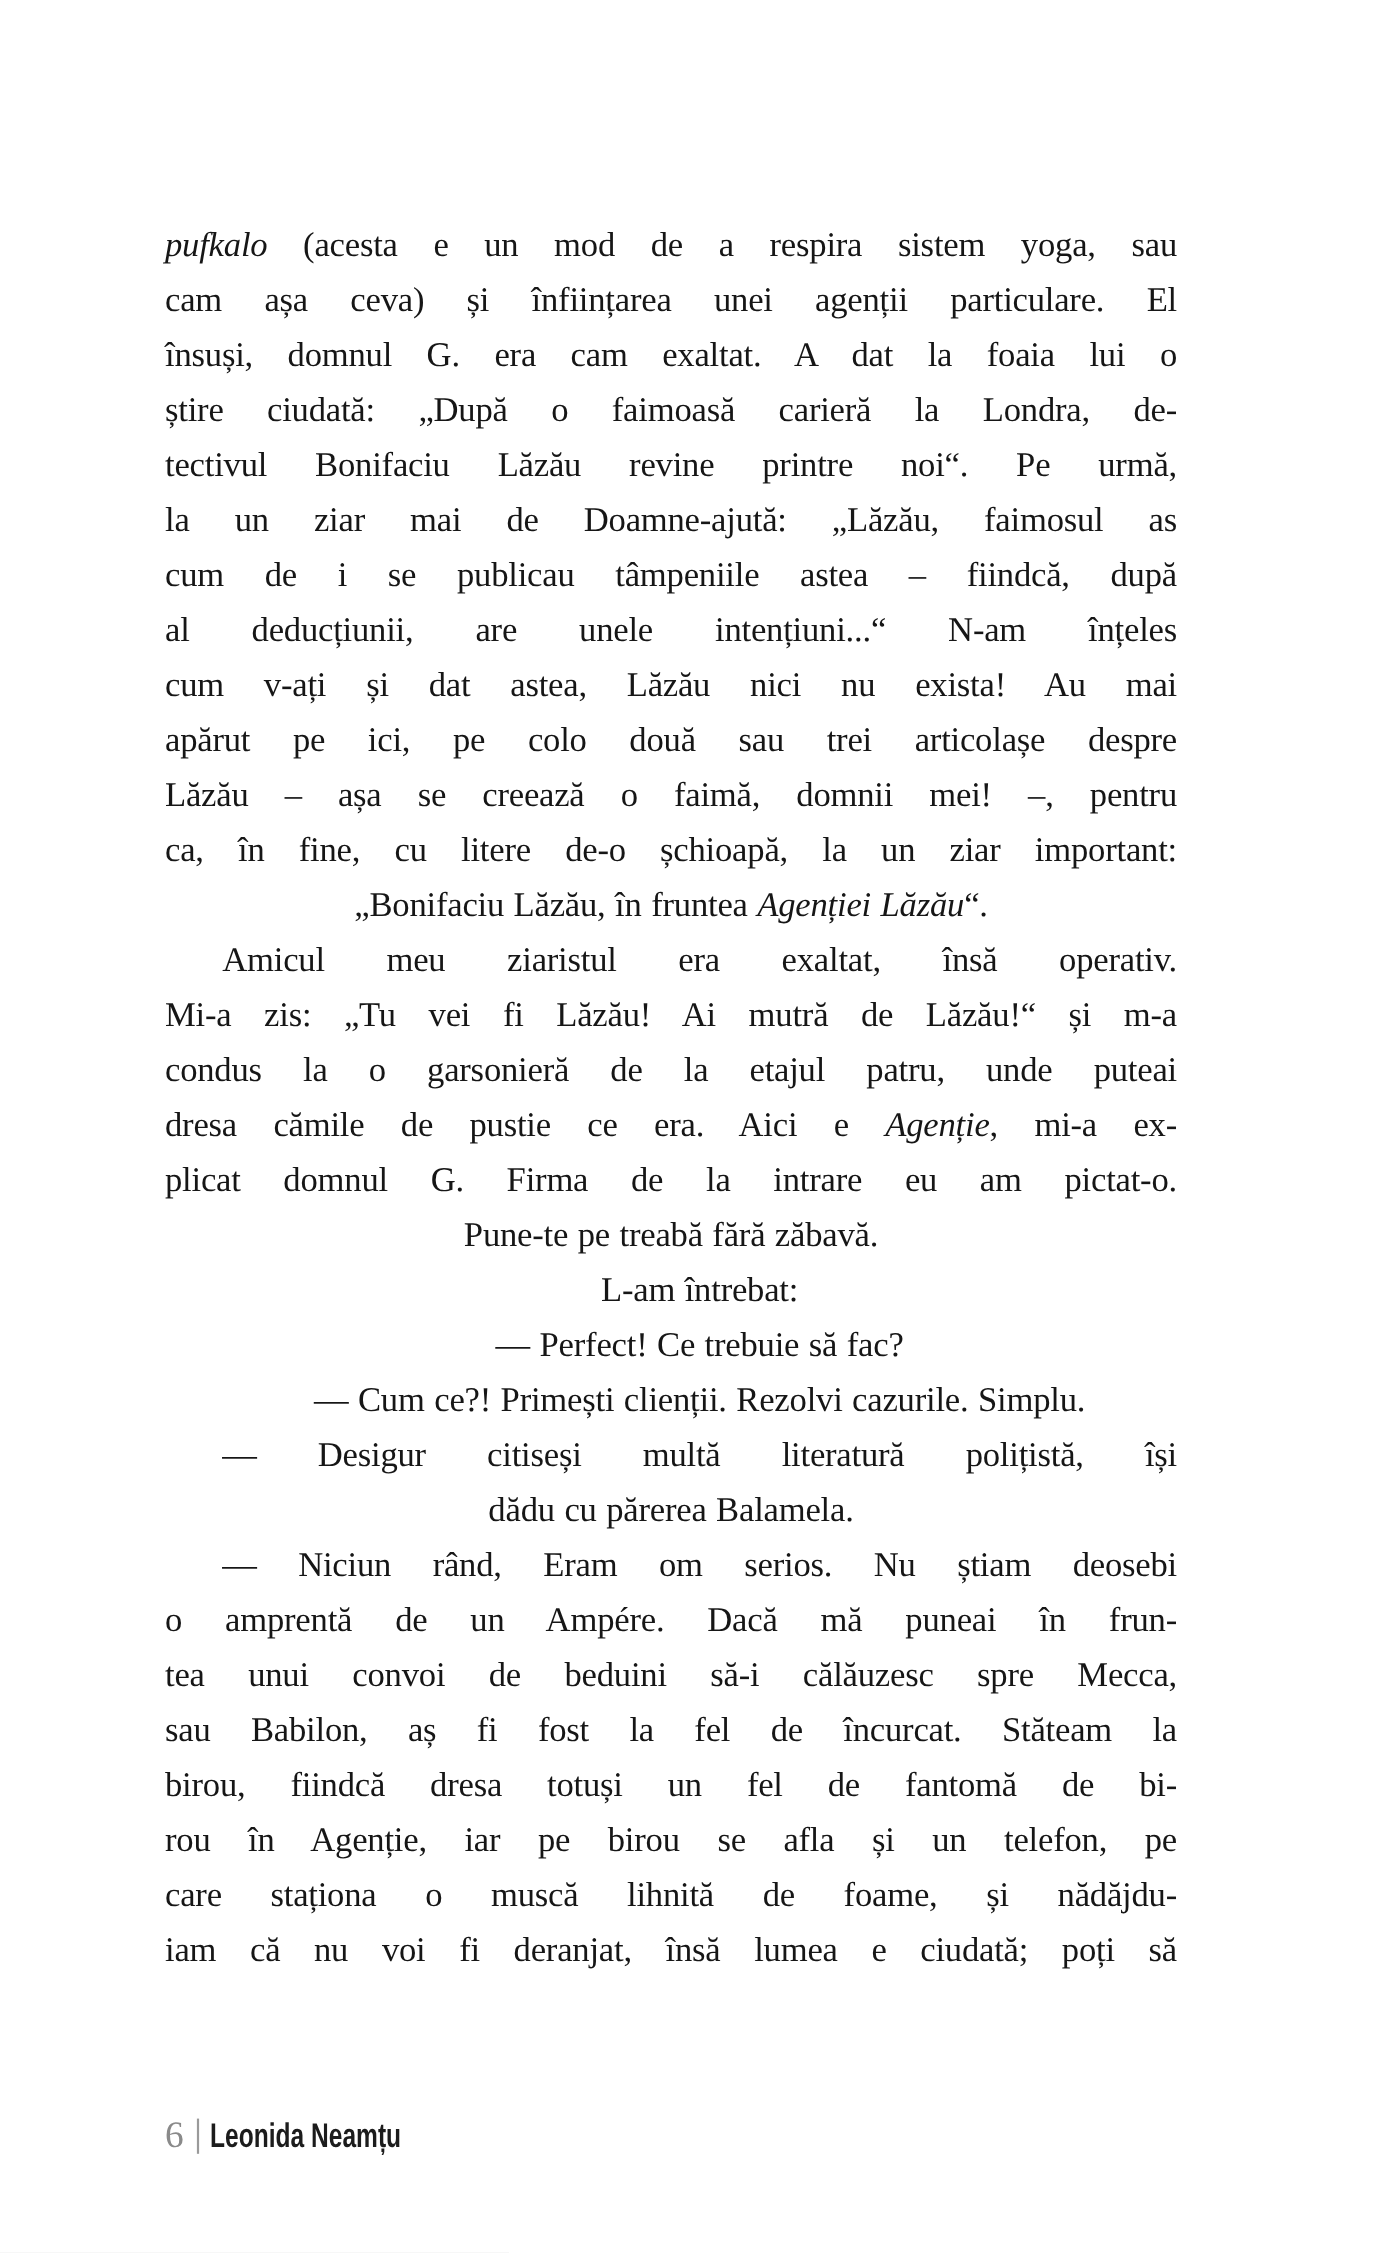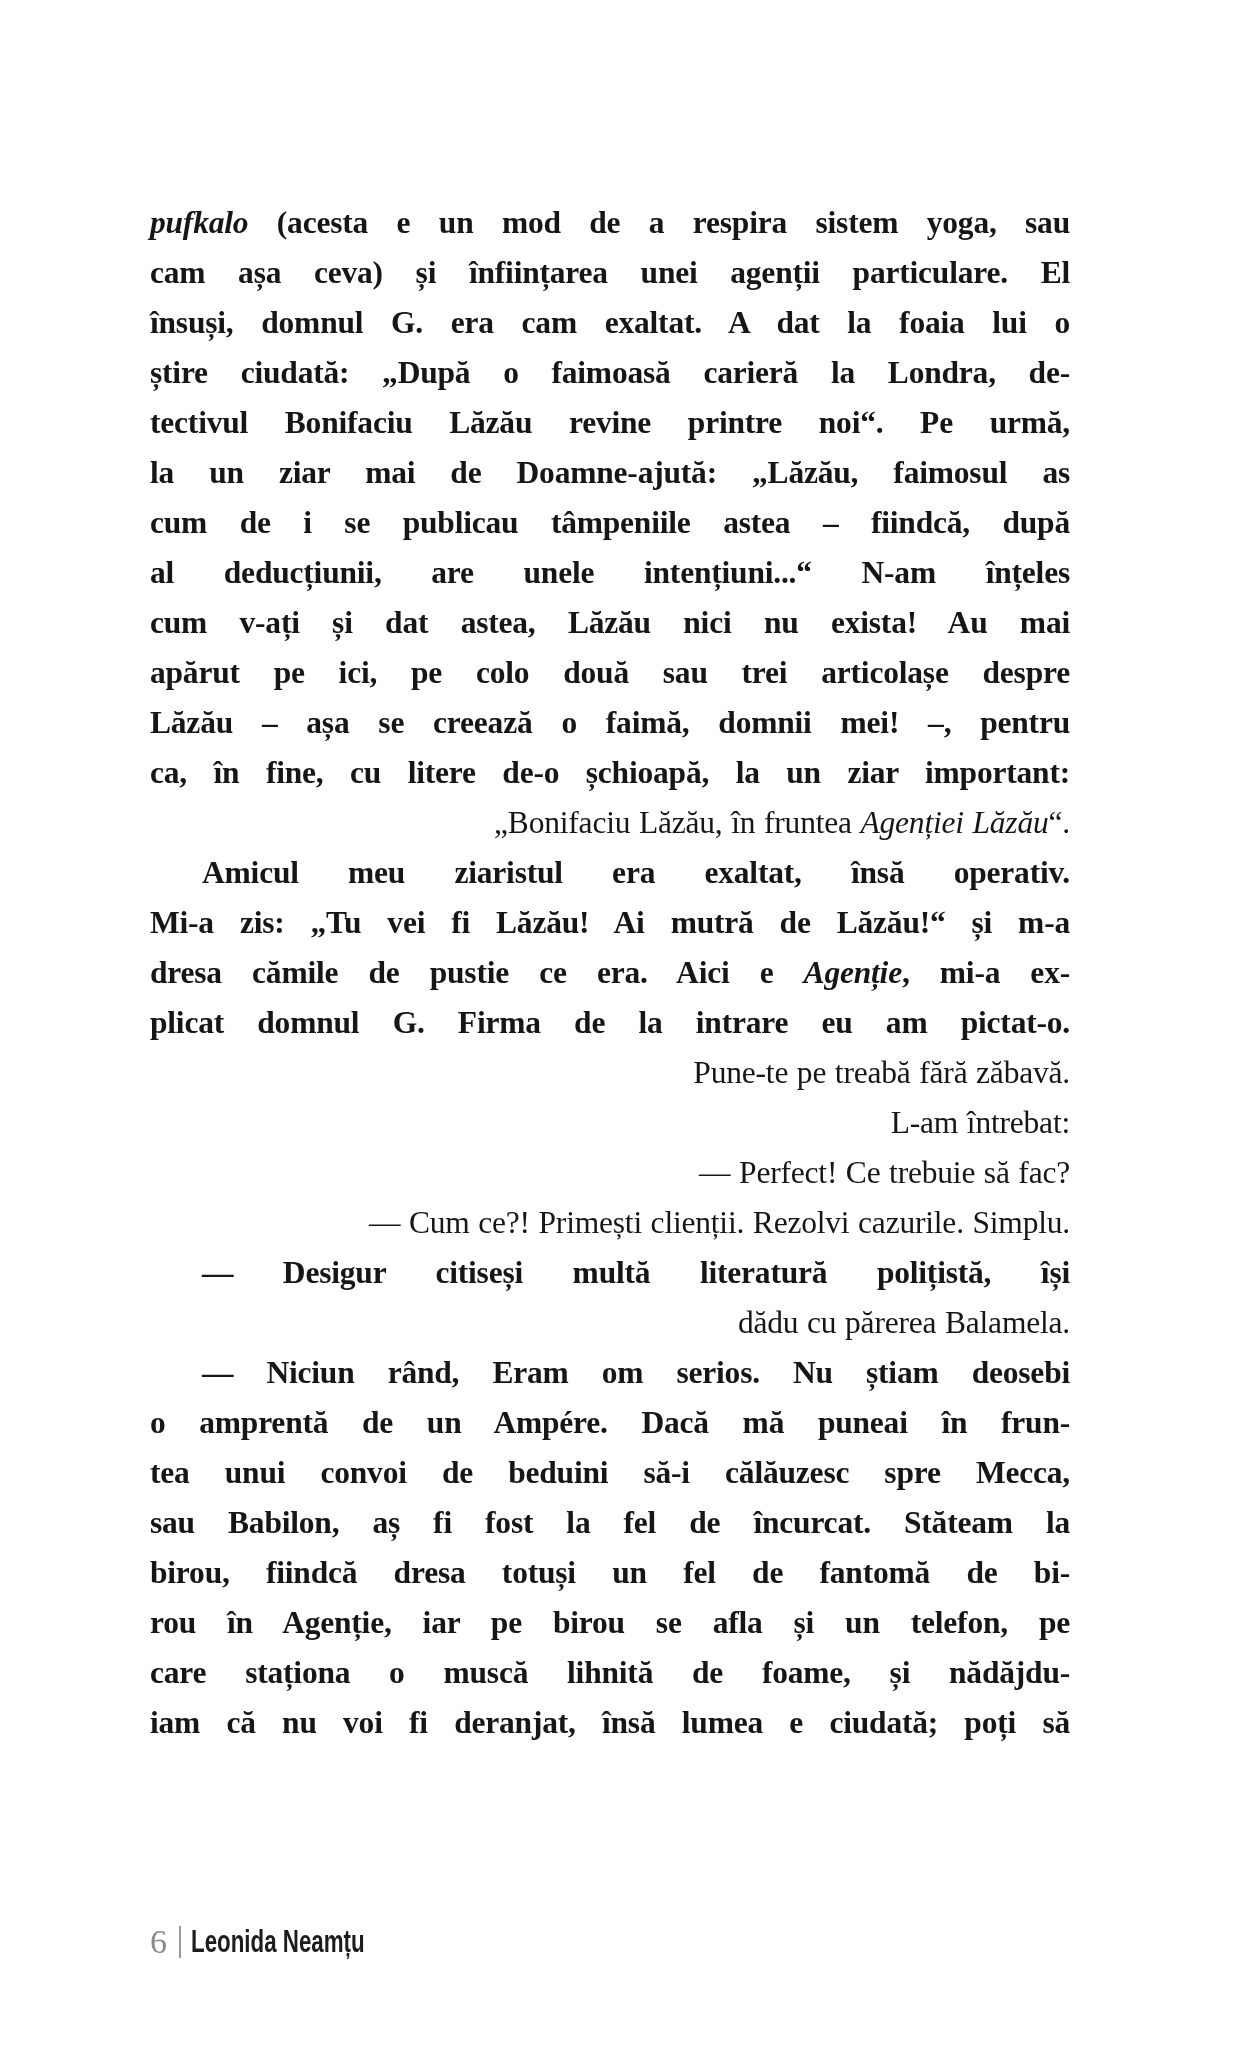--- a/index.html
+++ b/index.html
@@ -21,27 +21,26 @@
     left: 150px;
     top: 198px;
     width: 920px;
   }
   .line {
     font-size: 31.5px;
     line-height: 50px;
     height: 50px;
     letter-spacing: -0.2px;
     word-spacing: 1px;
-    text-align: right;
+    text-align: center;
     white-space: normal;
   }
   .line.just {
     text-align: justify;
     text-align-last: justify;
-    font-weight: bold;
   }
   .line.ind {
     text-indent: 52px;
   }
   .it {
     font-style: italic;
   }
   .footer {
     position: absolute;
     left: 150px;
@@ -85,20 +84,21 @@
       <div class="line just"><span>la un ziar mai de Doamne-ajută: „Lăzău, faimosul as</span></div>
       <div class="line just"><span>cum de i se publicau tâmpeniile astea – fiindcă, după</span></div>
       <div class="line just"><span>al deducțiunii, are unele intențiuni...“ N-am înțeles</span></div>
       <div class="line just"><span>cum v-ați și dat astea, Lăzău nici nu exista! Au mai</span></div>
       <div class="line just"><span>apărut pe ici, pe colo două sau trei articolașe despre</span></div>
       <div class="line just"><span>Lăzău – așa se creează o faimă, domnii mei! –, pentru</span></div>
       <div class="line just"><span>ca, în fine, cu litere de-o șchioapă, la un ziar important:</span></div>
       <div class="line"><span>„Bonifaciu Lăzău, în fruntea </span><span class="it">Agenției Lăzău</span><span>“.</span></div>
       <div class="line just ind"><span>Amicul meu ziaristul era exaltat, însă operativ.</span></div>
       <div class="line just"><span>Mi-a zis: „Tu vei fi Lăzău! Ai mutră de Lăzău!“ și m-a</span></div>
+      <div class="line just"><span>condus la o garsonieră de la etajul patru, unde puteai</span></div>
       <div class="line just"><span>dresa cămile de pustie ce era. Aici e </span><span class="it">Agenție</span><span>, mi-a ex-</span></div>
       <div class="line just"><span>plicat domnul G. Firma de la intrare eu am pictat-o.</span></div>
       <div class="line"><span>Pune-te pe treabă fără zăbavă.</span></div>
       <div class="line ind"><span>L-am întrebat:</span></div>
       <div class="line ind"><span>— Perfect! Ce trebuie să fac?</span></div>
       <div class="line ind"><span>— Cum ce?! Primești clienții. Rezolvi cazurile. Simplu.</span></div>
       <div class="line just ind"><span>— Desigur citiseși multă literatură polițistă, își</span></div>
       <div class="line"><span>dădu cu părerea Balamela.</span></div>
       <div class="line just ind"><span>— Niciun rând, Eram om serios. Nu știam deosebi</span></div>
       <div class="line just"><span>o amprentă de un Ampére. Dacă mă puneai în frun-</span></div>

